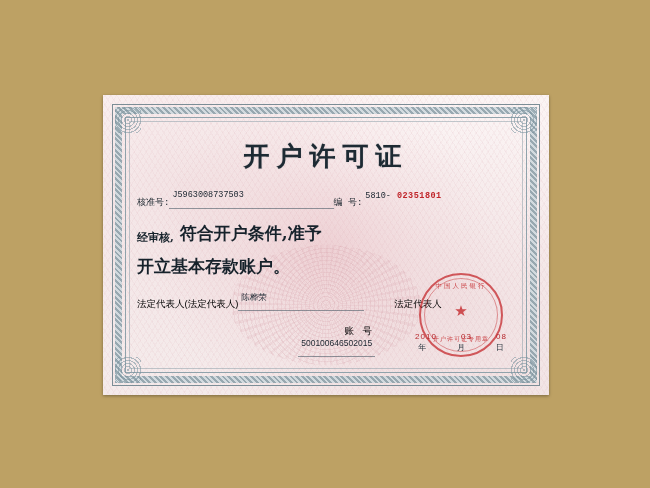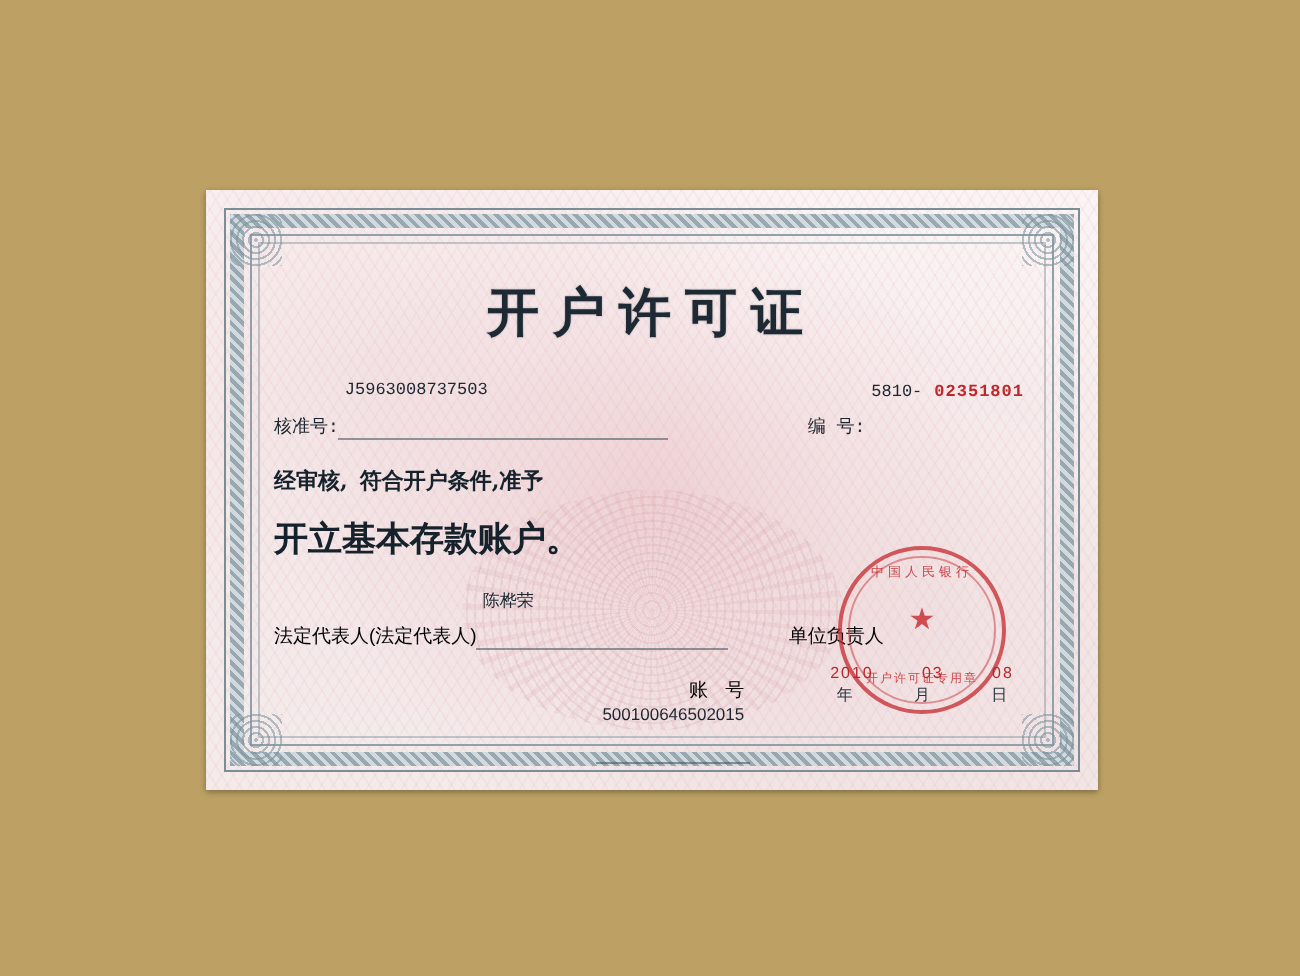--- a/index.html
+++ b/index.html
@@ -129,38 +129,38 @@
     font-family: Liberation Mono, monospace;
   }
   .row .lbl {
     white-space: nowrap;
     font-size: 9px;
     color: #19242c;
   }
   .val {
     font-size: 8.5px;
     color: #1b2630;
-    padding: 0 3px 18px 3px;
+    padding: 0 3px 7px 3px;
     border-bottom: 1px solid rgba(60,80,92,0.55);
     flex: 1;
     min-width: 10px;
     line-height: 11px;
   }
   .val.red {
     color: #c0262b;
     font-weight: bold;
     letter-spacing: .5px;
   }
   .val.nobar { border-bottom: none; }
 
   
   .line-codes { margin-top: 16px; }
   .line-codes .seg { display: flex; align-items: flex-end; }
   .line-codes .seg1 { width: 52%; }
-  .line-codes .seg2 { width: 48%; justify-content: flex-end; }
+  .line-codes .seg2 { width: 48%; justify-content: flex-start; }
 
   
   .body-line {
     display: flex;
     align-items: flex-end;
     margin-top: 13px;
     font-size: 12px;
     color: #16222b;
   }
   .body-line .kw {
@@ -171,21 +171,21 @@
   }
   .body-line .fill {
     flex: 1;
     font-size: 8.5px;
     padding: 0 4px 1px 6px;
     border-bottom: 1px solid rgba(60,80,92,0.5);
     line-height: 12px;
     color: #1b2630;
   }
   .body-line .tail {
-    font-size: 11px;
+    font-size: 17px;
     font-weight: bold;
     white-space: nowrap;
     padding-left: 6px;
     font-family: "DejaVu Serif", "Liberation Serif", serif;
   }
   .body-line2 {
     margin-top: 10px;
     font-size: 17px;
     font-weight: bold;
     color: #16222b;
@@ -319,21 +319,21 @@
         <span class="kw">经审核,</span>
         <span class="tail">符合开户条件,准予</span>
       </div>
 
       <div class="body-line2">开立基本存款账户。</div>
 
       <div class="line-rep">
         <span class="lbl">法定代表人(法定代表人)</span>
         <span class="val f1">陈桦荣</span>
         <span class="gap"></span>
-        <span class="lbl">单位负责人</span>
+        <span class="lbl">法定代表人</span>
       </div>
 
       <div class="line-acct">
         <span class="lbl">账  号</span>
         <span class="val">500100646502015</span>
       </div>
 
     </div>
 
     <div class="seal">

